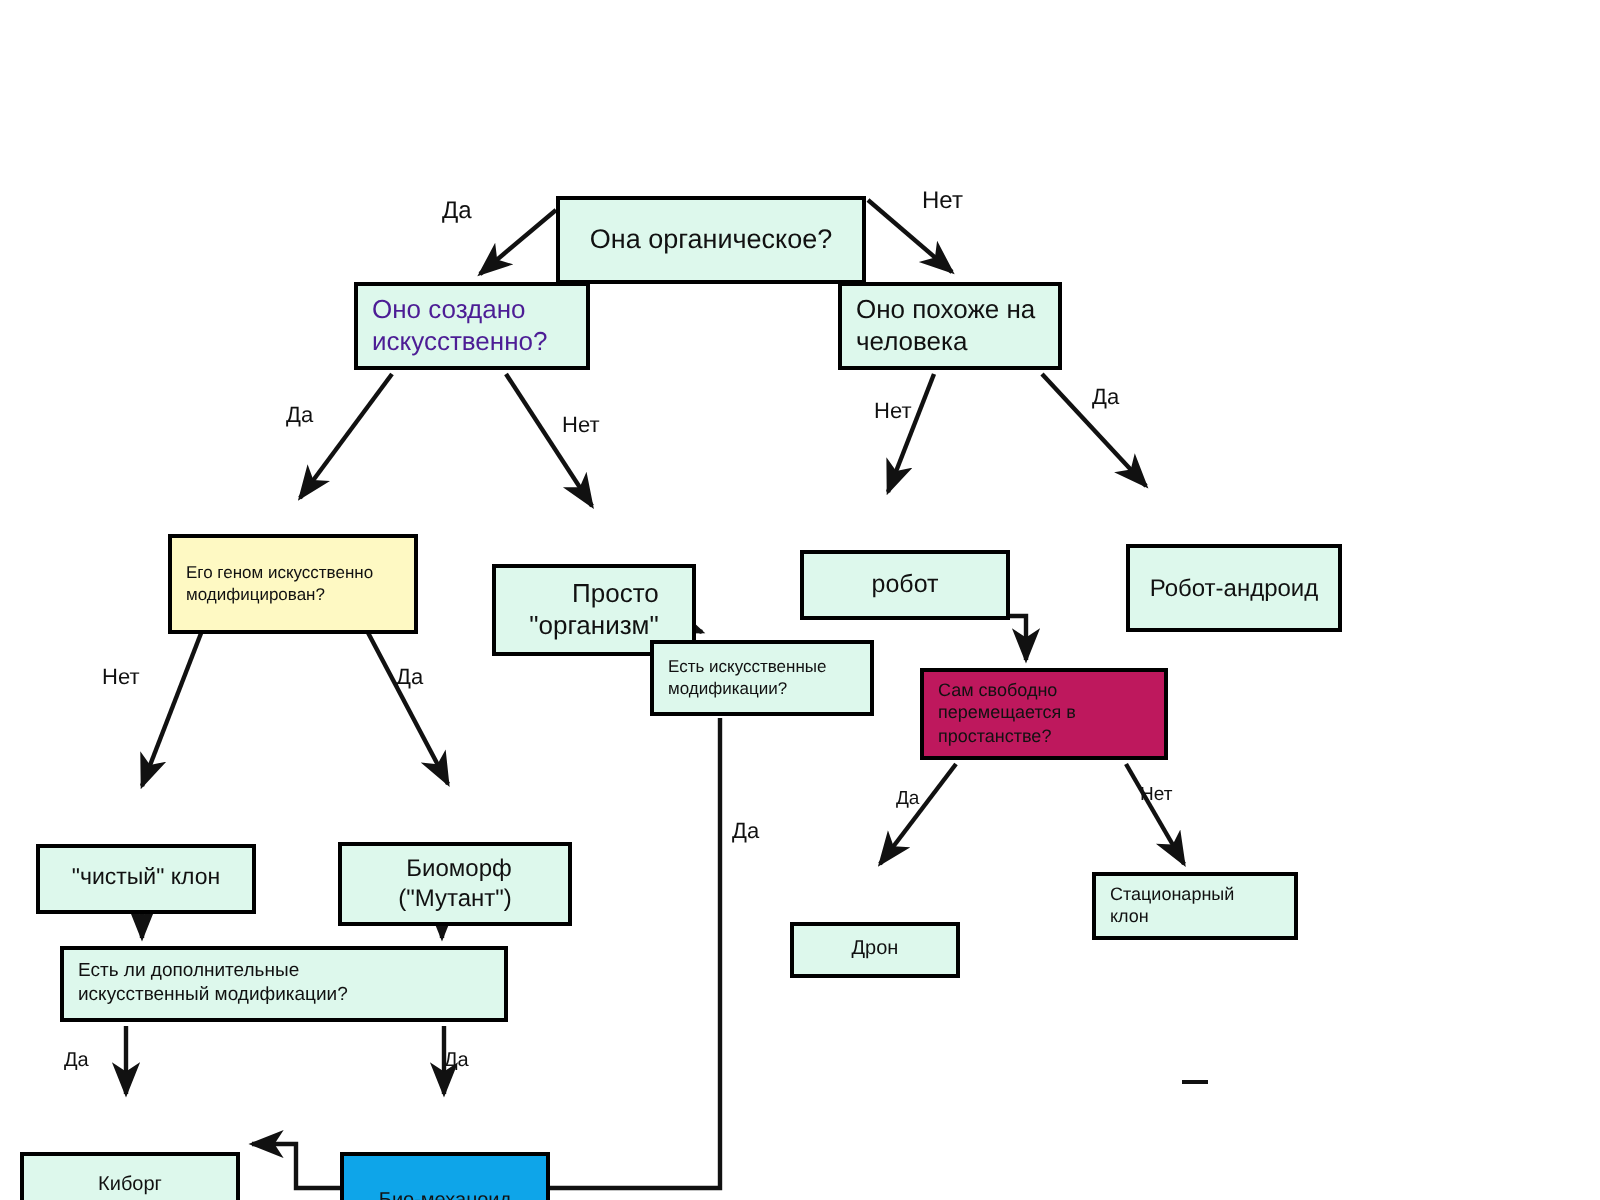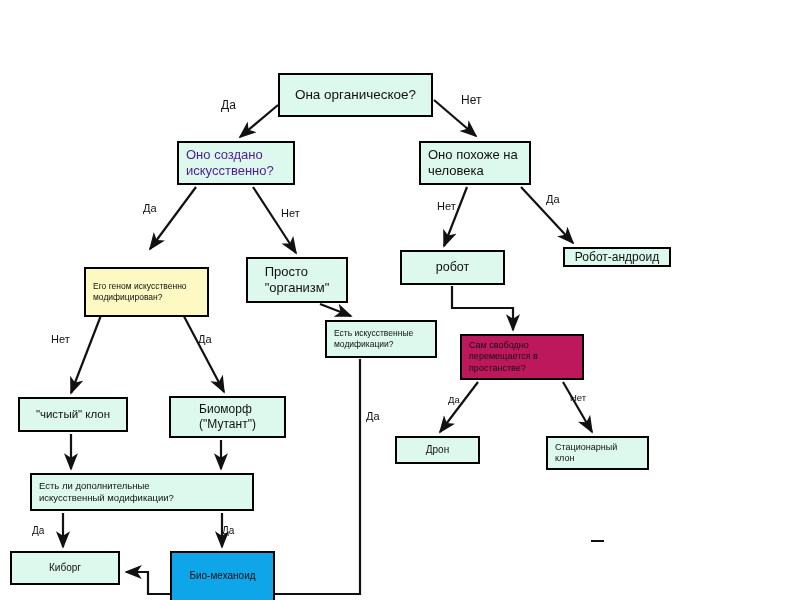--- a/index.html
+++ b/index.html
@@ -31,21 +31,22 @@
     display: flex;
     align-items: center;
     justify-content: flex-start;
     color: #111111;
     line-height: 1.25;
     white-space: pre-line;
     padding: 3px 7px;
   }
   .node.center {
     justify-content: center;
-    text-align: left;
+    text-align: right;
+    margin-top: 25px;
   }
   .node.left {
     justify-content: flex-start;
     text-align: left;
   }
   .edge-label {
     position: absolute;
     color: #111111;
     white-space: nowrap;
   }
@@ -90,21 +91,21 @@
       <div class="node center" style="left: 278px; top: 73px; width: 155px; height: 44px; font-size: 13.5px; background: rgb(221, 248, 236); border-color: rgb(0, 0, 0); color: rgb(17, 17, 17);">Она органическое?</div>
       <div class="node left" style="left: 177px; top: 141px; width: 118px; height: 44px; font-size: 13px; background: rgb(221, 248, 236); border-color: rgb(0, 0, 0); color: #4c1d95;">Оно создано
 искусственно?</div>
       <div class="node left" style="left: 419px; top: 141px; width: 112px; height: 44px; font-size: 13px; background: rgb(221, 248, 236); border-color: rgb(0, 0, 0); color: rgb(17, 17, 17);">Оно похоже на
 человека</div>
       <div class="node left" style="left: 84px; top: 267px; width: 125px; height: 50px; font-size: 8.5px; background: #fef9c3; border-color: rgb(0, 0, 0); color: rgb(17, 17, 17);">Его геном искусственно
 модифицирован?</div>
       <div class="node center" style="left: 246px; top: 257px; width: 102px; height: 46px; font-size: 13px; background: rgb(221, 248, 236); border-color: rgb(0, 0, 0); color: rgb(17, 17, 17);">Просто
 "организм"</div>
       <div class="node center" style="left: 400px; top: 250px; width: 105px; height: 35px; font-size: 12.5px; background: rgb(221, 248, 236); border-color: rgb(0, 0, 0); color: rgb(17, 17, 17);">робот</div>
-      <div class="node center" style="left: 563px; top: 247px; width: 108px; height: 20px; font-size: 12px; background: rgb(221, 248, 236); border-color: rgb(0, 0, 0); color: rgb(17, 17, 17);">Робот-андроид</div>
+      <div class="node center" style="left: 563px; top: 247px; width: 108px; height: 44px; font-size: 12px; background: rgb(221, 248, 236); border-color: rgb(0, 0, 0); color: rgb(17, 17, 17);">Робот-андроид</div>
       <div class="node left" style="left: 325px; top: 320px; width: 112px; height: 38px; font-size: 8.5px; background: rgb(221, 248, 236); border-color: rgb(0, 0, 0); color: rgb(17, 17, 17);">Есть искусственные
 модификации?</div>
       <div class="node left" style="left: 460px; top: 334px; width: 124px; height: 46px; font-size: 9px; background: #be185d; border-color: rgb(0, 0, 0); color: rgb(17, 17, 17);">Сам свободно
 перемещается в
 простанстве?</div>
       <div class="node center" style="left: 18px; top: 397px; width: 110px; height: 35px; font-size: 11.5px; background: rgb(221, 248, 236); border-color: rgb(0, 0, 0); color: rgb(17, 17, 17);">"чистый" клон</div>
       <div class="node center" style="left: 169px; top: 396px; width: 117px; height: 42px; font-size: 12px; background: rgb(221, 248, 236); border-color: rgb(0, 0, 0); color: rgb(17, 17, 17);">Биоморф
 ("Мутант")</div>
       <div class="node center" style="left: 395px; top: 436px; width: 85px; height: 28px; font-size: 10px; background: rgb(221, 248, 236); border-color: rgb(0, 0, 0); color: rgb(17, 17, 17);">Дрон</div>
       <div class="node left" style="left: 546px; top: 436px; width: 103px; height: 34px; font-size: 9px; background: rgb(221, 248, 236); border-color: rgb(0, 0, 0); color: rgb(17, 17, 17);">Стационарный

